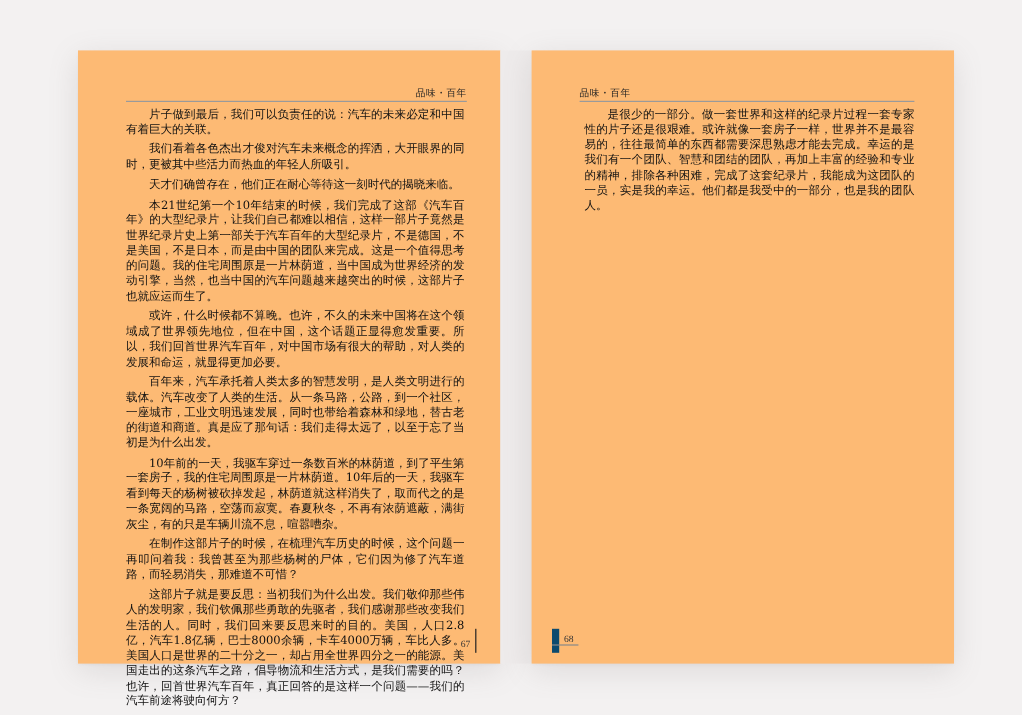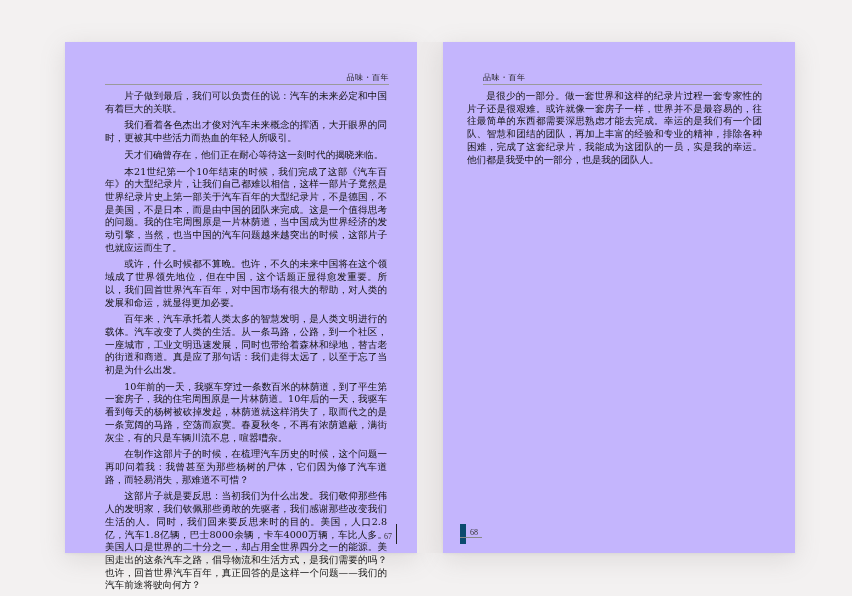--- a/index.html
+++ b/index.html
@@ -5,42 +5,42 @@
   html, body { margin: 0; padding: 0; }
   body {
     width: 852px; height: 596px; overflow: hidden;
     background: #f3f1f1;
     font-family: "DejaVu Serif", "Liberation Serif", serif;
     position: relative;
   }
   .spread { position: absolute; left: 0; top: 0; width: 852px; height: 596px; }
   .page {
     position: absolute; top: 42px; width: 352px; height: 511px;
-    background: #c4b5fd;
+    background: #fdba74;
     box-shadow: 0 6px 24px rgba(120,110,110,0.18), 0 1px 3px rgba(0,0,0,0.05);
   }
   .page.left { left: 65px; }
   .page.right { left: 443px; }
   .header {
     position: absolute; top: 30px; font-size: 8px; color: #222;
     letter-spacing: 0.5px;
   }
   .page.left .header { right: 28px; }
   .page.right .header { left: 40px; }
   .rule {
     position: absolute; top: 42px; height: 1px; background: #9a9a9a;
   }
   .page.left .rule { left: 40px; right: 28px; }
   .page.right .rule { left: 40px; right: 33px; }
   .body {
     position: absolute; top: 48px; font-size: 9.6px; line-height: 12.7px;
     color: #111; text-align: justify;
   }
   .page.left .body { left: 40px; right: 30px; }
-  .page.right .body { left: 24px; right: 33px; }
+  .page.right .body { left: 44px; right: 33px; }
   .body p { margin: 0 0 4px 0; text-indent: 2em; }
   .pagenum {
     position: absolute; bottom: 9px; font-size: 8px; color: #333;
     font-family: "Liberation Serif", serif;
   }
   .page.left .pagenum { right: 20px; padding-right: 4px; border-right: 1px solid #222; height: 20px; line-height: 26px; }
   .page.right .pagenum { left: 17px; padding-left: 4px; border-left: 6px solid #0c4a6e; height: 20px; line-height: 18px; }
   .page.right .pagenum::after {
     content: ""; position: absolute; left: -6px; bottom: 6px; width: 22px; height: 1px; background: #888;
   }

